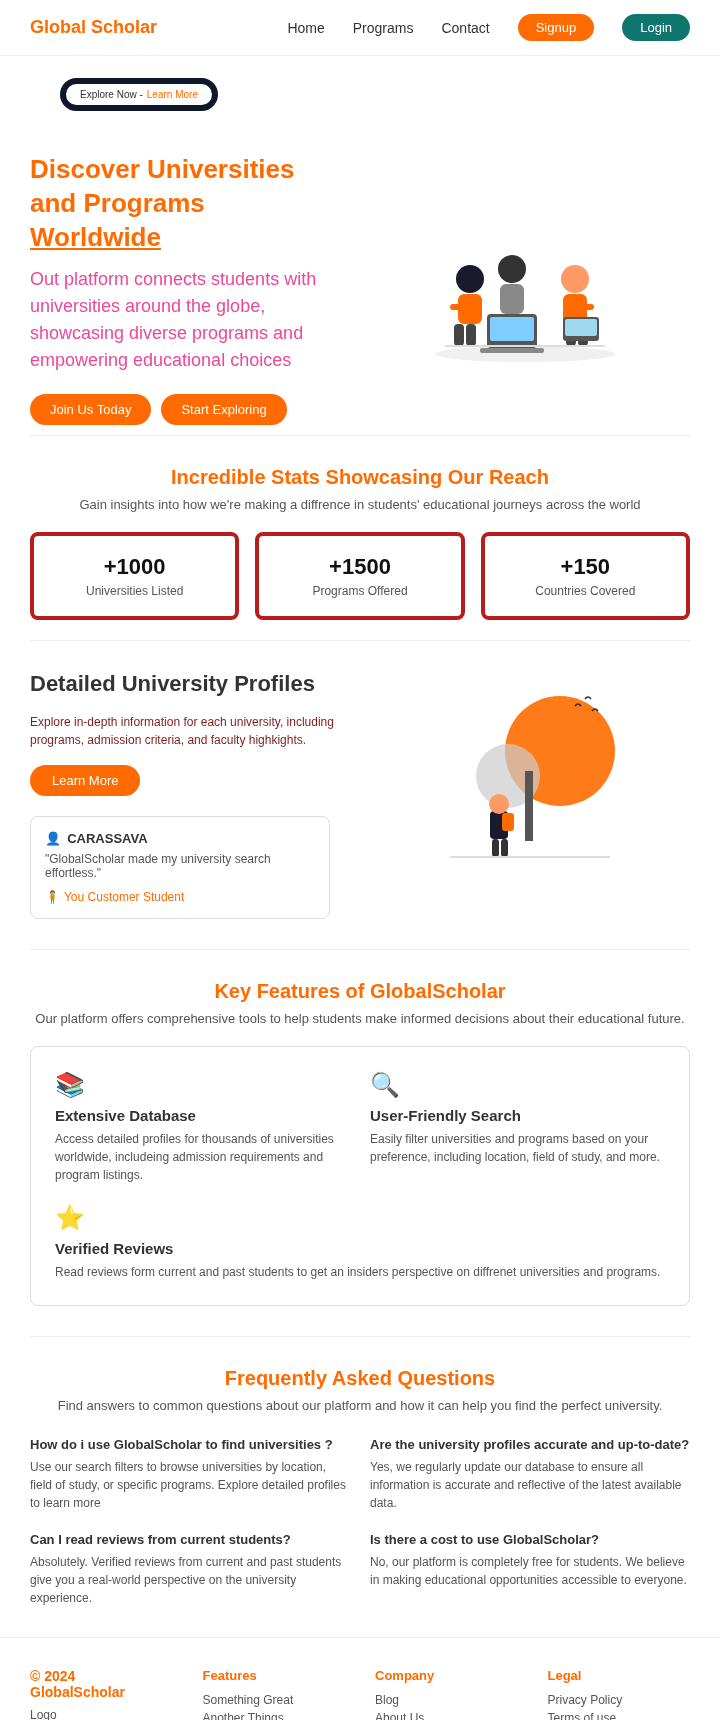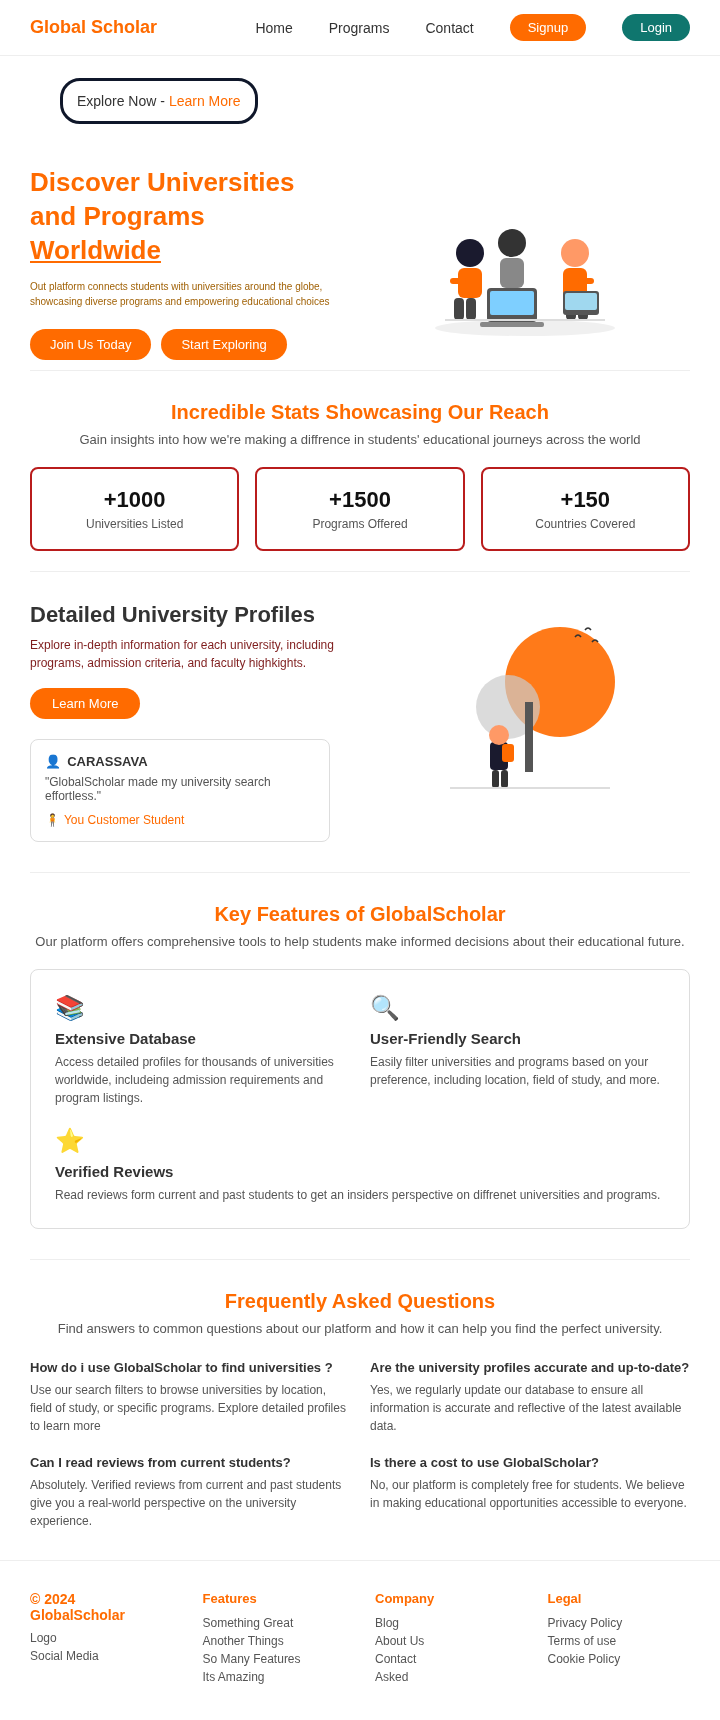--- a/index.html
+++ b/index.html
@@ -4,49 +4,49 @@
   <style>
     * { margin: 0; padding: 0; box-sizing: border-box; }
     body { font-family: Arial, sans-serif; background: #fff; color: #333; width: 720px; }
 
     
     .navbar {
       display: flex; align-items: center; justify-content: space-between;
       padding: 14px 30px; border-bottom: 1px solid #eee;
     }
     .navbar-brand { color: #ff6b00; font-weight: bold; font-size: 18px; }
-    .navbar-links { display: flex; align-items: center; gap: 36px; }
+    .navbar-links { display: flex; align-items: center; gap: 28px; }
     .navbar-links a { text-decoration: none; color: #333; font-size: 14px; }
     .btn-signup {
       background: #ff6b00; color: #fff; border: none; border-radius: 20px;
       padding: 6px 18px; font-size: 13px; cursor: pointer;
     }
     .btn-login {
       background: #0f766e; color: #fff; border: none; border-radius: 20px;
       padding: 6px 18px; font-size: 13px; cursor: pointer;
     }
 
     
     .explore-banner {
       margin: 14px 30px;
       display: inline-flex; align-items: center;
-      border: 3px solid #0f172a; border-radius: 20px;
-      padding: 12px 14px; font-size: 14px; color: #333;
+      border: 6px solid #0f172a; border-radius: 20px;
+      padding: 5px 14px; font-size: 10px; color: #333;
     }
     .explore-banner a { color: #ff6b00; text-decoration: none; margin-left: 4px; }
 
     
     .hero {
       display: flex; justify-content: space-between;
       padding: 20px 30px 10px 30px;
     }
     .hero-text { flex: 1; max-width: 340px; }
     .hero-text h1 { font-size: 26px; font-weight: bold; line-height: 1.3; }
     .hero-text h1 span { color: #ff6b00; }
-    .hero-text p { font-size: 10px; color: #a16207; margin: 12px 0 20px 0; line-height: 1.5; }
+    .hero-text p { font-size: 18px; color: #ec4899; margin: 12px 0 20px 0; line-height: 1.5; }
     .hero-image {
       flex: 1; display: flex; justify-content: center; align-items: center;
     }
     .hero-buttons { display: flex; gap: 10px; }
     .btn-primary {
       background: #ff6b00; color: #fff; border: none; border-radius: 20px;
       padding: 8px 20px; font-size: 13px; cursor: pointer;
     }
     .btn-secondary {
       background: #ff6b00; color: #fff; border: none; border-radius: 20px;
@@ -57,33 +57,33 @@
     .hero-illustration { width: 220px; height: 160px; }
 
     
     .stats-section {
       padding: 30px 30px 20px 30px; text-align: center;
     }
     .stats-section h2 { color: #ff6b00; font-size: 20px; margin-bottom: 8px; }
     .stats-section p { font-size: 13px; color: #555; margin-bottom: 20px; }
     .stats-cards { display: flex; gap: 16px; justify-content: center; }
     .stat-card {
-      border: 2px solid #b91c1c; border-radius: 8px;
+      border: 4px solid #b91c1c; border-radius: 8px;
       padding: 18px 24px; text-align: center; flex: 1;
     }
     .stat-card .stat-number { font-size: 22px; font-weight: bold; color: #111; }
     .stat-card .stat-label { font-size: 12px; color: #555; margin-top: 4px; }
 
     
     .profiles-section {
       display: flex; align-items: flex-start; padding: 30px 30px;
       gap: 20px;
     }
     .profiles-text { flex: 1; max-width: 320px; }
-    .profiles-text h2 { font-size: 22px; font-weight: bold; margin-bottom: 8px; }
+    .profiles-text h2 { font-size: 22px; font-weight: bold; margin-bottom: 16px; }
     .profiles-text p { font-size: 12px; color: #7f1d1d; line-height: 1.5; margin-bottom: 16px; }
     .btn-learn {
       background: #ff6b00; color: #fff; border: none; border-radius: 20px;
       padding: 8px 22px; font-size: 13px; cursor: pointer; margin-bottom: 20px; display: inline-block;
     }
     .testimonial-card {
       border: 1px solid #ddd; border-radius: 8px; padding: 14px;
       max-width: 300px;
     }
     .testimonial-name { font-weight: bold; font-size: 13px; margin-bottom: 6px; display: flex; align-items: center; gap: 6px; }

